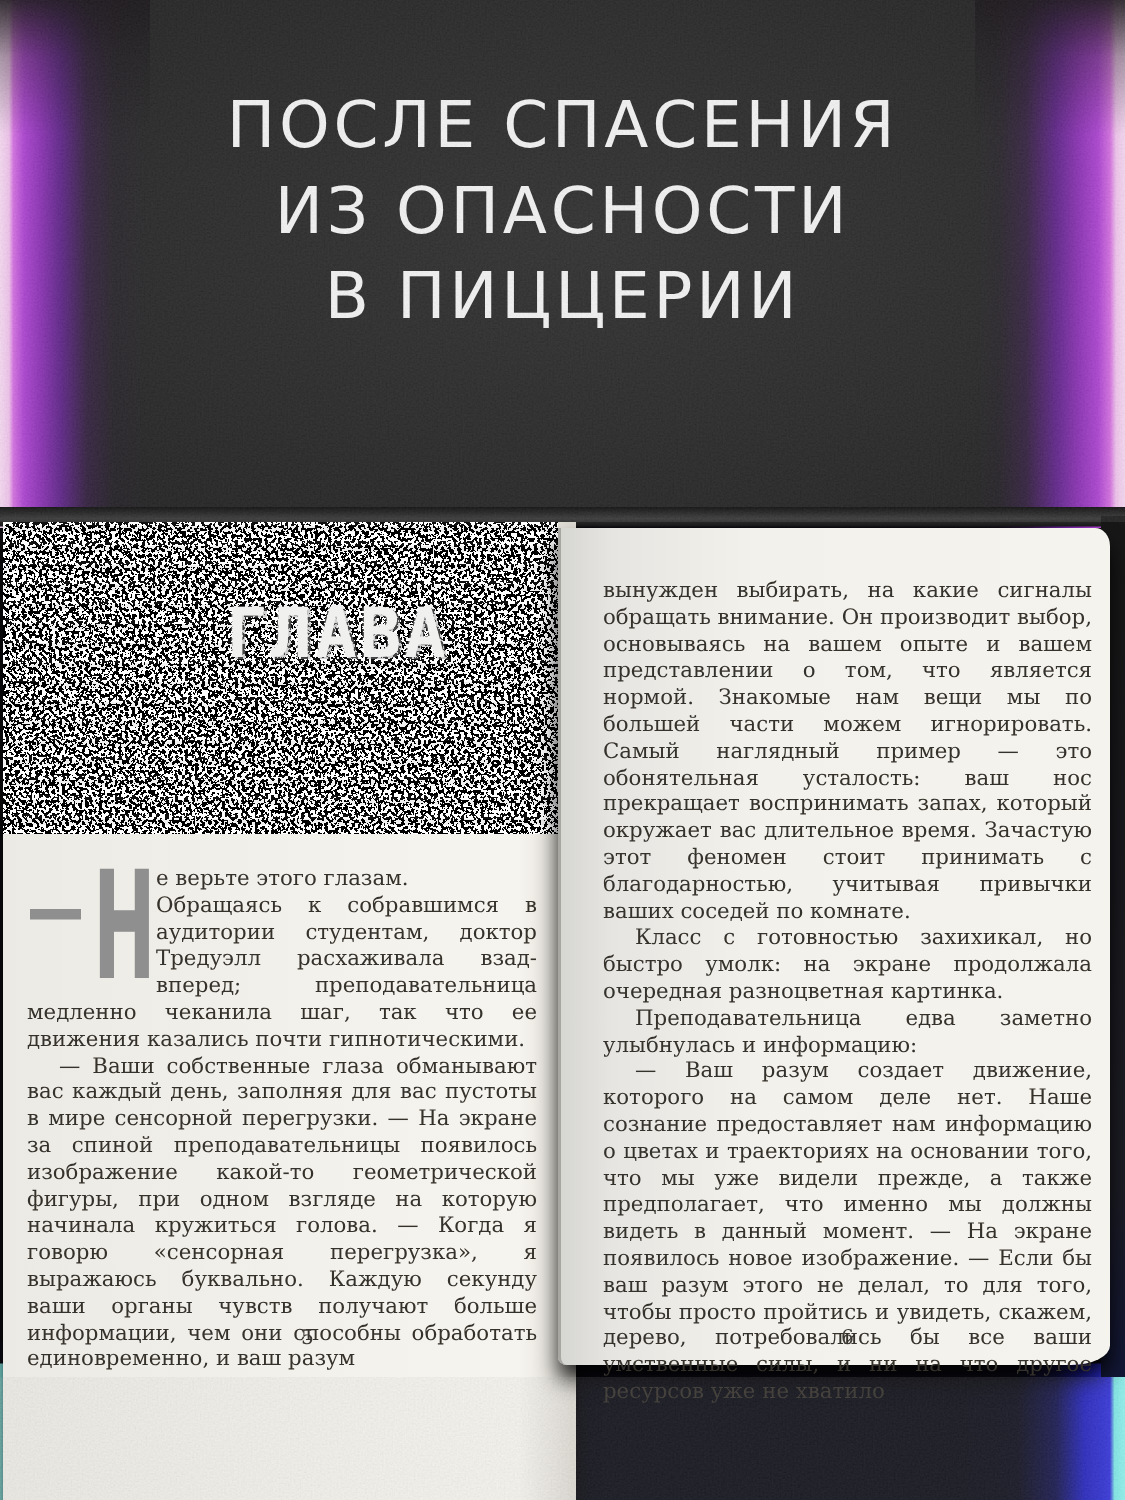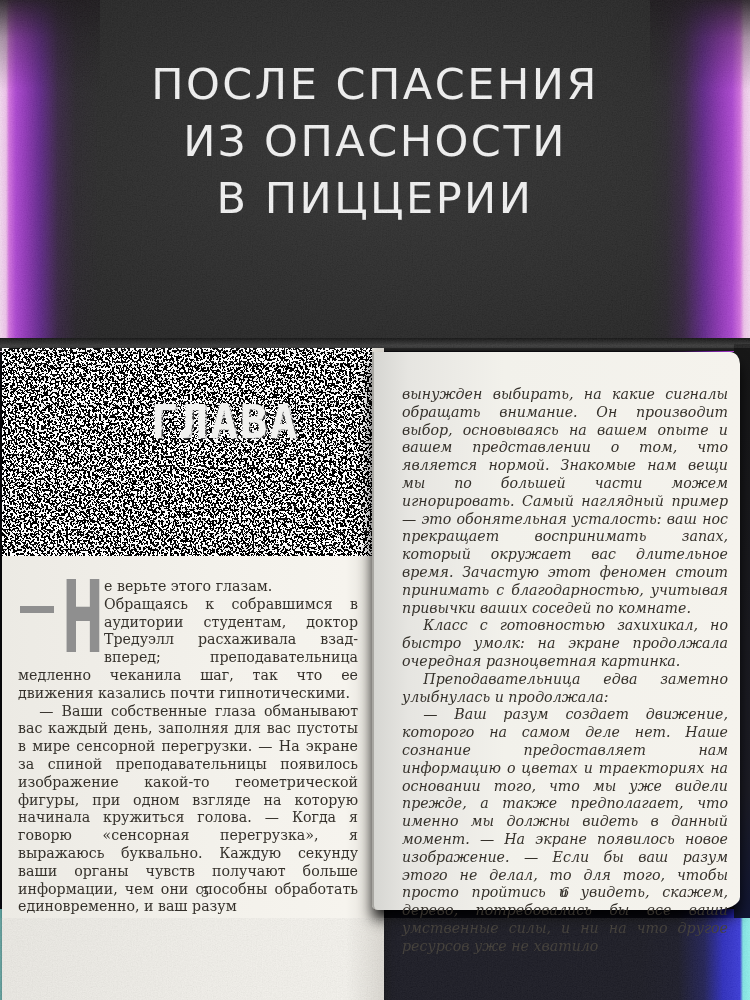--- a/index.html
+++ b/index.html
@@ -26,21 +26,21 @@
       background:linear-gradient(to bottom,#060606,#333 60%,#191919);}
   .book-right-edge{position:absolute;top:344px;left:734px;width:16px;height:574px;
       background:linear-gradient(to bottom,#171717,#1d1d26 78%,#121736);}
   .page{position:absolute;box-shadow:0 10px 14px rgba(0,0,0,.85);}
   .left-page{top:348px;left:2px;width:370px;height:672px;
       background:linear-gradient(to right,#eceae4 0%,#f3f1eb 55%,#f6f4ee 90%,#dedbd4 99%);
       border-bottom-left-radius:26px 13px;border-bottom-right-radius:8px 6px;padding-left:12px;}
   .right-page{top:352px;left:372px;width:366px;height:558px;
       border-left:2px solid #a8a7a2;
       background:linear-gradient(to right,#d6d6d2 0px,#e6e5e1 34px,#f2f1eb 130px,#f5f3ed 100%);
-      border-top-right-radius:10px 12px;border-bottom-right-radius:26px 13px;border-bottom-left-radius:6px 5px;font-style:italic;}
+      border-top-right-radius:10px 12px;border-bottom-right-radius:26px 13px;border-bottom-left-radius:6px 5px;}
 
   
   .static-block{position:absolute;top:0;left:0;width:370px;height:208px;background:#141414;overflow:hidden;}
   .static-block svg{display:block;width:370px;height:208px;}
   .static-block::after{content:"";position:absolute;inset:0;
       background:repeating-linear-gradient(to bottom, rgba(255,255,255,.06) 0 3px, rgba(0,0,0,.06) 3px 7px, rgba(0,0,0,0) 7px 13px);}
   .chapter-title{position:absolute;top:42px;left:58px;width:330px;text-align:center;z-index:2;
       font-family:"DejaVu Sans Mono",monospace;font-weight:bold;font-size:46px;line-height:65px;
       color:#f0f0ee;letter-spacing:2px;
       text-shadow:2px 1px 0 rgba(150,150,150,.45), -1px 0 0 rgba(255,255,255,.3);}
@@ -137,21 +137,21 @@
       </p>
       <p class="p indent">— Ваши собственные глаза обманывают вас каждый день, заполняя для вас пустоты в мире сенсорной перегрузки. — На экране за спиной преподавательницы появилось изображение какой-то геометрической фигуры, при одном взгляде на которую начинала кружиться голова. — Когда я говорю «сенсорная перегрузка», я выражаюсь буквально. Каждую секунду ваши органы чувств получают больше информации, чем они способны обработать единовременно, и ваш разум</p>
     </div>
     <div class="pagenum">5</div>
   </div>
 
   <div class="page right-page">
     <div class="body-text right-body">
       <p class="p">вынужден выбирать, на какие сигналы обращать внимание. Он производит выбор, основываясь на вашем опыте и вашем представлении о том, что является нормой. Знакомые нам вещи мы по большей части можем игнорировать. Самый наглядный пример — это обонятельная усталость: ваш нос прекращает воспринимать запах, который окружает вас длительное время. Зачастую этот феномен стоит принимать с благодарностью, учитывая привычки ваших соседей по комнате.</p>
       <p class="p indent">Класс с готовностью захихикал, но быстро умолк: на экране продолжала очередная разноцветная картинка.</p>
-      <p class="p indent">Преподавательница едва заметно улыбнулась и продолжала:</p>
+      <p class="p indent">Преподавательница едва заметно улыбнулась и информацию:</p>
       <p class="p indent">— Ваш разум создает движение, которого на самом деле нет. Наше сознание предоставляет нам информацию о цветах и траекториях на основании того, что мы уже видели прежде, а также предполагает, что именно мы должны видеть в данный момент. — На экране появилось новое изображение. — Если бы ваш разум этого не делал, то для того, чтобы просто пройтись и увидеть, скажем, дерево, потребовались бы все ваши умственные силы, и ни на что другое ресурсов уже не хватило</p>
     </div>
     <div class="pagenum">6</div>
   </div>
 
   <div class="grain grain-top">
     <svg preserveAspectRatio="none">
         <rect width="750" height="348" filter="url(#softgrain)"></rect>
       </svg>
   </div>

